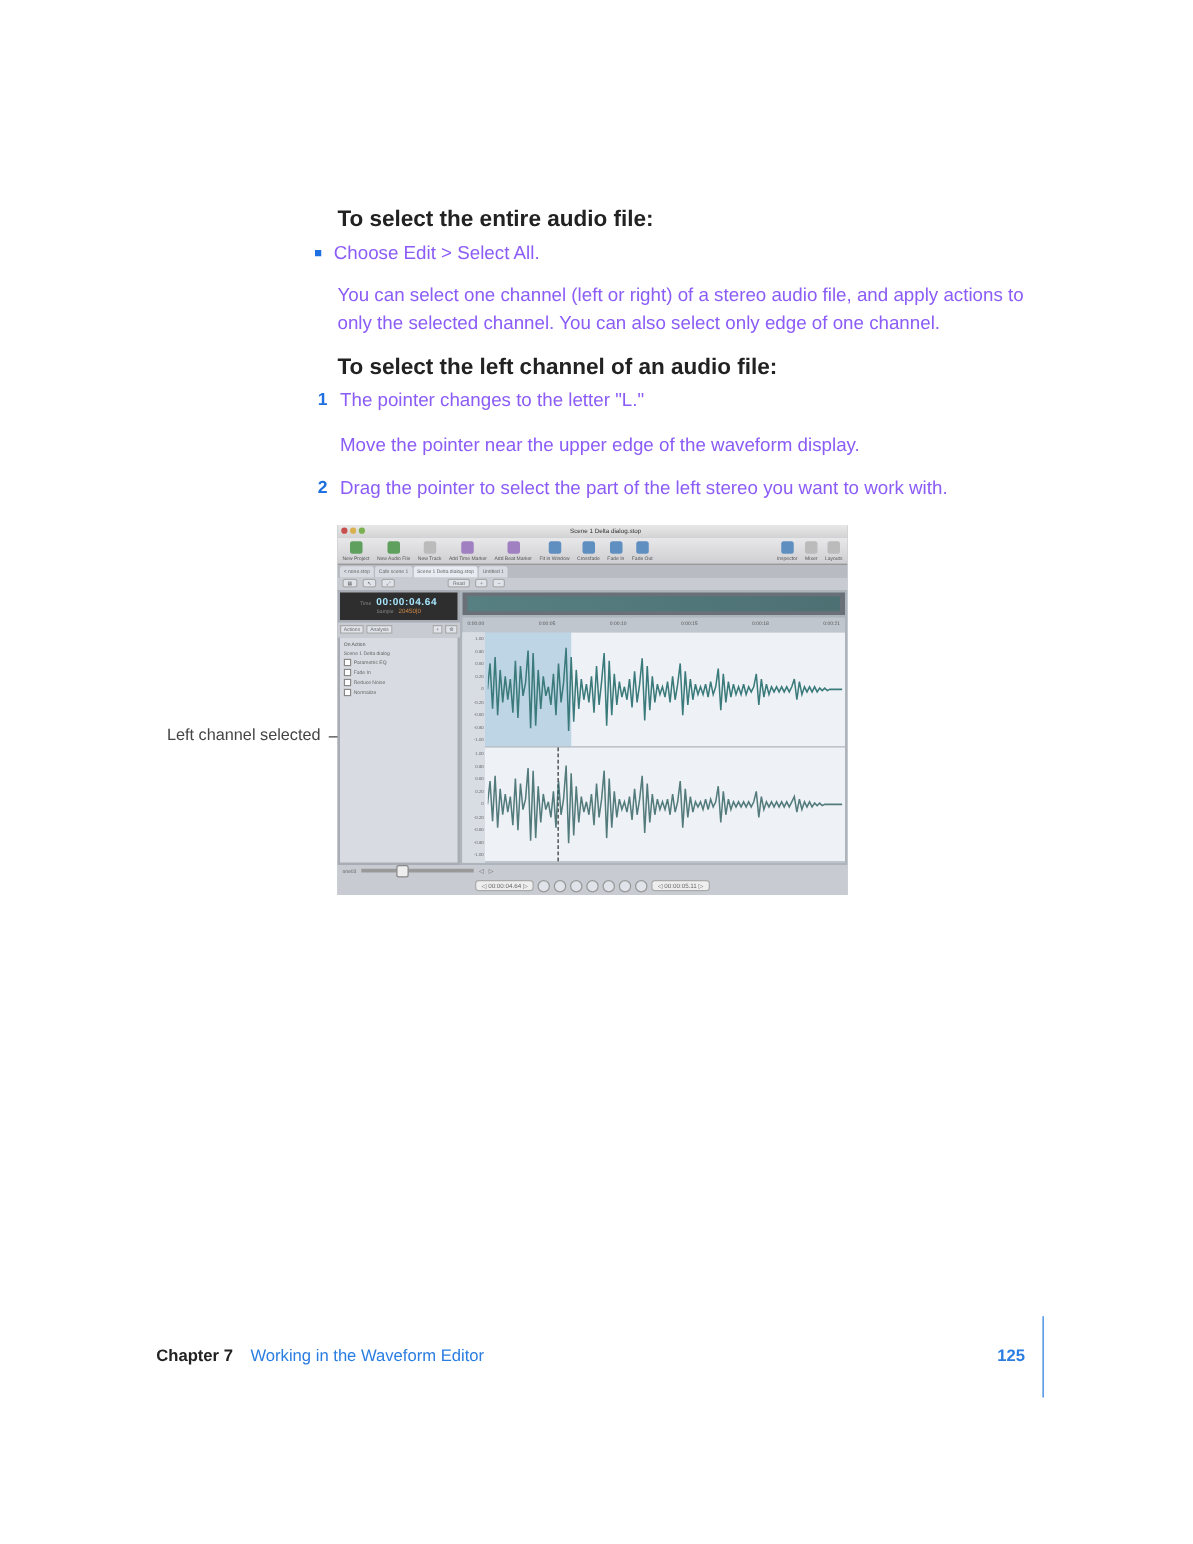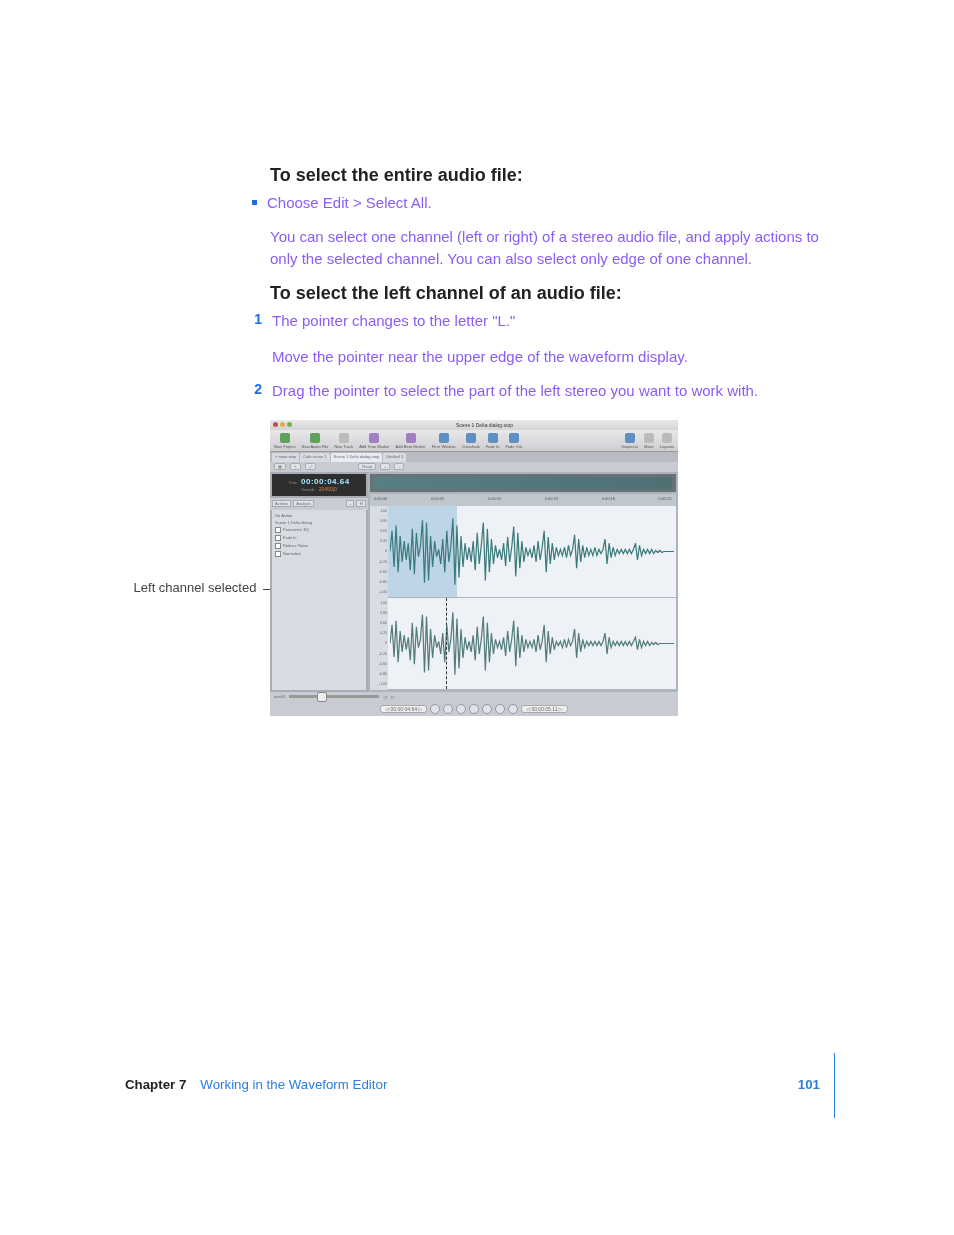--- a/index.html
+++ b/index.html
@@ -420,15 +420,15 @@
       </div>
     </div>
   </div>
 
 </div>
 
 <div class="footer">
   <span class="chap">Chapter 7</span>
   <span class="title">Working in the Waveform Editor</span>
   <span class="spacer"></span>
-  <span class="pg">101</span>
+  <span class="pg">125</span>
   <span class="rule"></span>
 </div>
 
 </body></html>

